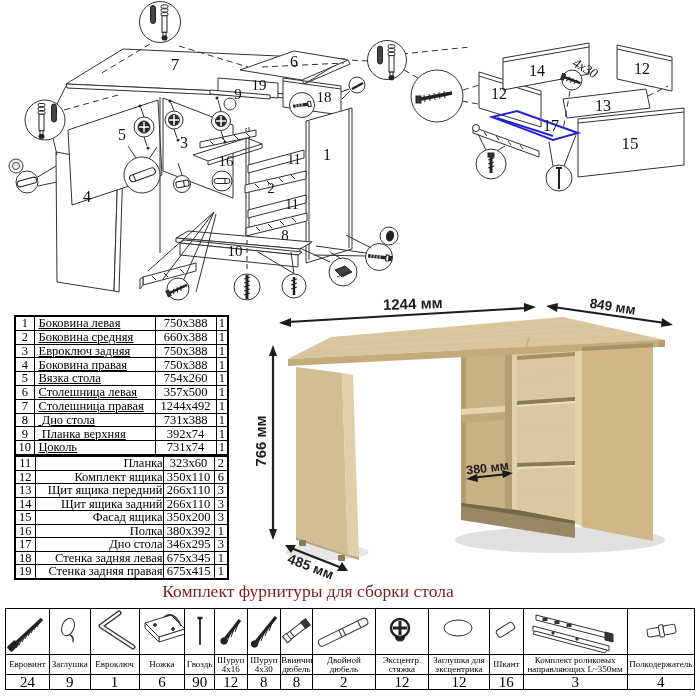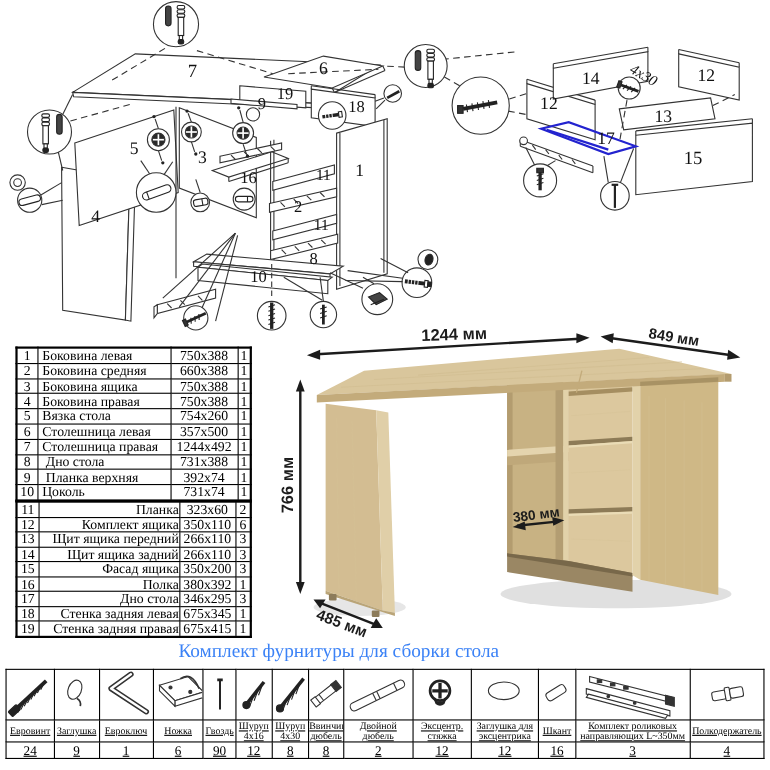--- a/index.html
+++ b/index.html
@@ -8,33 +8,33 @@
 #dsvg{position:absolute;left:0;top:0;}
 table{border-collapse:collapse;table-layout:fixed;}
 #pt1,#pt2{position:absolute;left:14px;}
 #pt1{top:315px;}
 #pt2{top:455px;}
 #pt1 td,#pt2 td{border:1px solid #000;padding:0;font-size:12.5px;line-height:12.5px;
   height:12.5px;overflow:hidden;white-space:nowrap;color:#000;}
 #pt1{border:2px solid #000;}
 #pt2{border:2px solid #000;}
 .num{text-align:center;}
-.nm{text-align:left;padding-left:4px !important;}
+.nm{text-align:left;padding-left:4px !important;text-decoration:underline;}
 .nmc{text-align:right;}
 #pt1 td{height:12.8px;}
 .sz{text-align:center;}
 .qt{text-align:center;}
 #title{position:absolute;left:0;top:581px;width:616px;text-align:center;
-  font-size:17.5px;color:#3b82f6;}
+  font-size:17.5px;color:#7f1d1d;}
 #ht{position:absolute;left:5px;top:608px;border:1px solid #000;width:690px;}
-#ht td{border:1px solid #000;padding:0;color:#000;text-align:center;vertical-align:middle;overflow:hidden;text-decoration:underline;}
+#ht td{border:1px solid #000;padding:0;color:#000;text-align:center;vertical-align:middle;overflow:hidden;}
 .ic{height:45px;}
 .ic svg{display:block;margin:0 auto;}
 .hn{font-size:9px;line-height:9px;height:19px;}
-.hq{font-size:12px;height:14px;line-height:14px;}
+.hq{font-size:15px;height:14px;line-height:14px;}
 </style>
 </head>
 <body>
 <div id="page">
 <svg id="dsvg" width="700" height="700" viewBox="0 0 700 700" fill="none">
 
 <g id="diagL" stroke="#333" stroke-width="1">
 
   <polygon points="66,84 123,49 345,59 288,94" fill="#fff"></polygon>
   <polygon points="66,84 288,94 289,98 67,88" fill="#fff"></polygon>
@@ -488,21 +488,21 @@
           <td class="qt">1</td>
         </tr>
 <tr>
           <td class="num">2</td>
           <td class="nm">Боковина средняя</td>
           <td class="sz">660x388</td>
           <td class="qt">1</td>
         </tr>
 <tr>
           <td class="num">3</td>
-          <td class="nm">Боковина ящика</td>
+          <td class="nm">Евроключ задняя</td>
           <td class="sz">750x388</td>
           <td class="qt">1</td>
         </tr>
 <tr>
           <td class="num">4</td>
           <td class="nm">Боковина правая</td>
           <td class="sz">750x388</td>
           <td class="qt">1</td>
         </tr>
 <tr>

